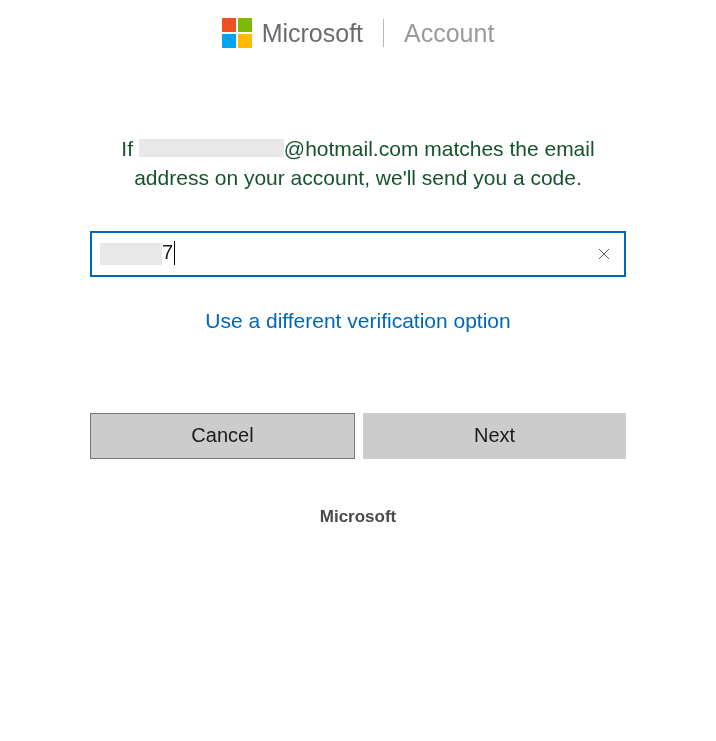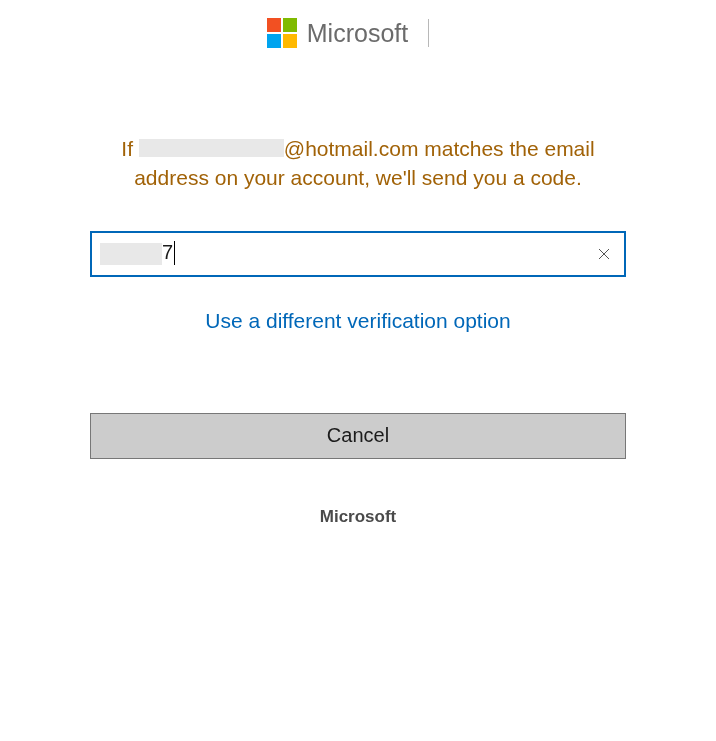--- a/index.html
+++ b/index.html
@@ -59,21 +59,21 @@
     }
     .page-title {
       font-size: 44px;
       font-weight: 300;
       color: #1b1b1b;
       margin-top: 55px;
       letter-spacing: 0.5px;
     }
     .instruction {
       font-size: 21px;
-      color: #a16207;
+      color: #14532d;
       margin-top: 76px;
       line-height: 1.4;
       font-weight: 400;
     }
     .redacted {
       display: inline-block;
       background: #e8e8e8;
       width: 145px;
       height: 18px;
       vertical-align: middle;
@@ -183,20 +183,21 @@
 
 <div class="header">
   <span class="ms-logo">
     <div class="sq-red"></div>
       <div class="sq-green"></div>
       <div class="sq-blue"></div>
       <div class="sq-yellow"></div>
   </span>
   <span class="brand-text">Microsoft</span>
   <span class="vdiv"></span>
+  <span class="account-text">Account</span>
 </div>
 
 <div class="main">
 
   <p class="instruction">
     <span>If </span><span class="redacted"></span><span>@hotmail.com</span><span> matches the email address on your account, we'll send you a code.</span>
   </p>
 
   <div class="input-wrap">
     <input type="text" class="code-input" style="">
@@ -208,16 +209,17 @@
         <line x1="1" y1="1" x2="11" y2="11" stroke="#555" stroke-width="1"></line>
         <line x1="11" y1="1" x2="1" y2="11" stroke="#555" stroke-width="1"></line>
       </svg>
     </button>
   </div>
 
   <a class="alt-link">Use a different verification option</a>
 
   <div class="button-row">
     <button class="btn btn-cancel">Cancel</button>
+    <button class="btn btn-next">Next</button>
   </div>
 
   <div class="footer">Microsoft</div>
 </div>
 
 </body></html>

